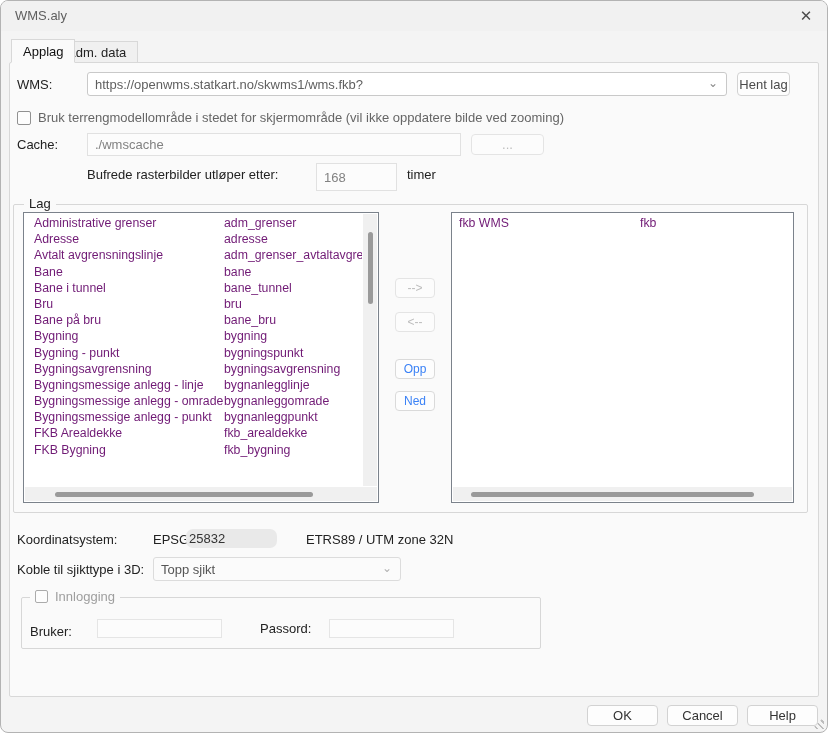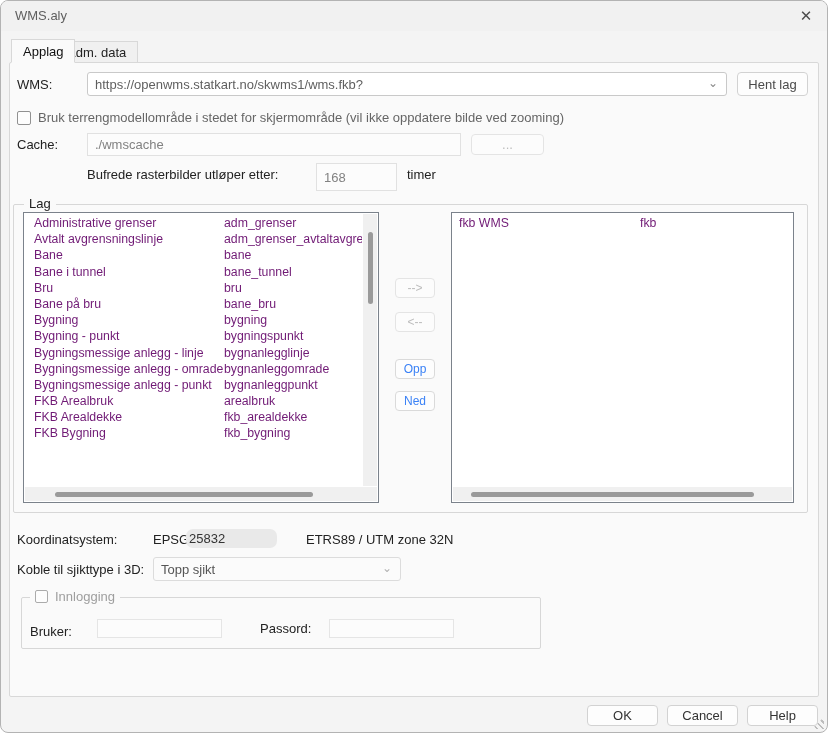--- a/index.html
+++ b/index.html
@@ -72,21 +72,21 @@
 
   <div class="tab tab-active">Applag</div>
   <div class="tab tab-idle">Adm. data</div>
   <div class="panel"></div>
 
   <div class="lbl" style="left:16px;top:76px;">WMS:</div>
   <div class="combo" style="left:86px;top:71px;width:640px;height:24px;">
     <span>https://openwms.statkart.no/skwms1/wms.fkb?</span>
     <span class="chev">⌄</span>
   </div>
-  <div class="btn" style="left:736px;top:71px;width:71px;height:24px;color:#4a4a4a;">Hent lag</div>
+  <div class="btn" style="left:736px;top:71px;width:53px;height:24px;color:#4a4a4a;">Hent lag</div>
 
   <div class="cb" style="left:16px;top:110px;"></div>
   <div class="lbl gray" style="left:37px;top:109px;">Bruk terrengmodellområde i stedet for skjermområde (vil ikke oppdatere bilde ved zooming)</div>
 
   <div class="lbl" style="left:16px;top:136px;">Cache:</div>
   <div class="field" style="left:86px;top:132px;width:374px;height:23px;">./wmscache</div>
   <div class="btn btn-dim" style="left:470px;top:133px;width:73px;height:21px;">...</div>
 
   <div class="lbl" style="left:86px;top:166px;">Bufrede rasterbilder utløper etter:</div>
   <div class="field" style="left:315px;top:162px;width:81px;height:28px;">168</div>
@@ -96,20 +96,24 @@
     <span class="legend">Lag</span>
   </div>
 
   <div class="list" style="left:22px;top:211px;width:356px;height:291px;">
     <div class="rows">
         <div class="lrow">
           <span class="ln">Administrative grenser</span>
           <span class="lc">adm_grenser</span>
         </div>
         <div class="lrow">
+          <span class="ln">Adresse</span>
+          <span class="lc">adresse</span>
+        </div>
+        <div class="lrow">
           <span class="ln">Avtalt avgrensningslinje</span>
           <span class="lc">adm_grenser_avtaltavgrensn</span>
         </div>
         <div class="lrow">
           <span class="ln">Bane</span>
           <span class="lc">bane</span>
         </div>
         <div class="lrow">
           <span class="ln">Bane i tunnel</span>
           <span class="lc">bane_tunnel</span>
@@ -124,34 +128,34 @@
         </div>
         <div class="lrow">
           <span class="ln">Bygning</span>
           <span class="lc">bygning</span>
         </div>
         <div class="lrow">
           <span class="ln">Bygning - punkt</span>
           <span class="lc">bygningspunkt</span>
         </div>
         <div class="lrow">
+          <span class="ln">Bygningsavgrensning</span>
+          <span class="lc">bygningsavgrensning</span>
+        </div>
+        <div class="lrow">
           <span class="ln">Bygningsmessige anlegg - linje</span>
           <span class="lc">bygnanlegglinje</span>
         </div>
         <div class="lrow">
           <span class="ln">Bygningsmessige anlegg - omrade</span>
           <span class="lc">bygnanleggomrade</span>
         </div>
         <div class="lrow">
           <span class="ln">Bygningsmessige anlegg - punkt</span>
           <span class="lc">bygnanleggpunkt</span>
-        </div>
-        <div class="lrow">
-          <span class="ln">FKB Arealbruk</span>
-          <span class="lc">arealbruk</span>
         </div>
         <div class="lrow">
           <span class="ln">FKB Arealdekke</span>
           <span class="lc">fkb_arealdekke</span>
         </div>
         <div class="lrow">
           <span class="ln">FKB Bygning</span>
           <span class="lc">fkb_bygning</span>
         </div>
       </div>

